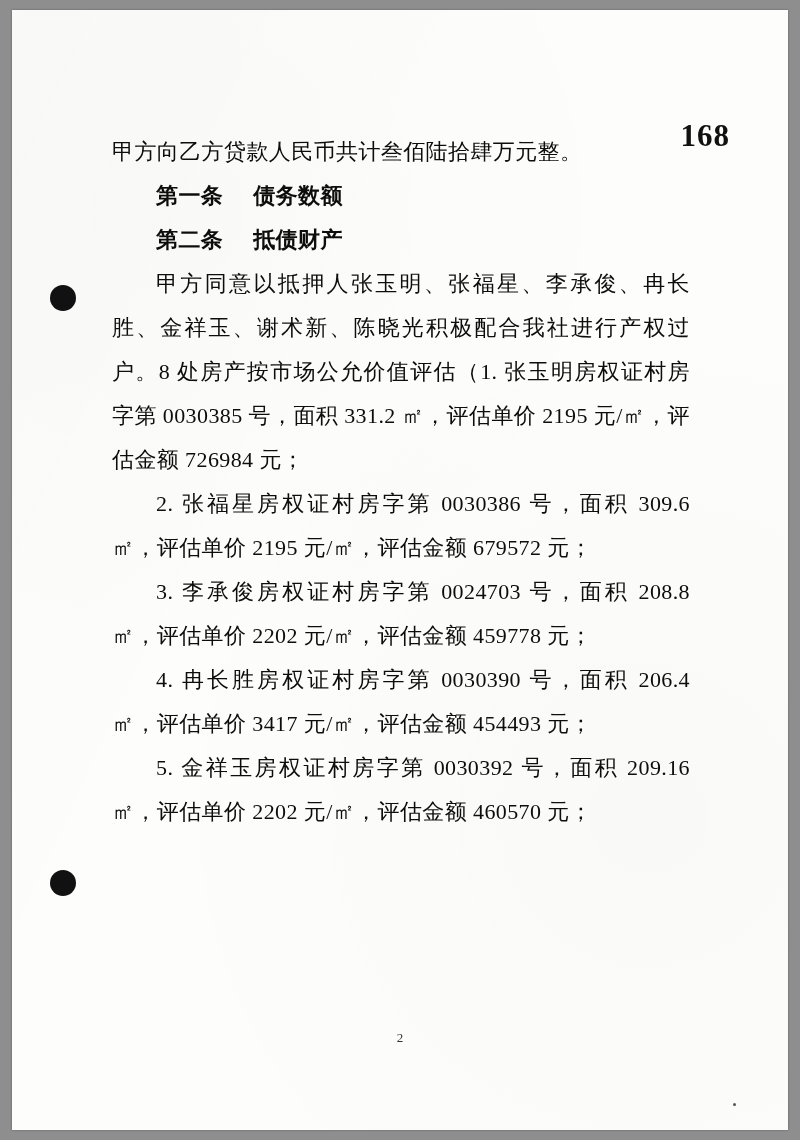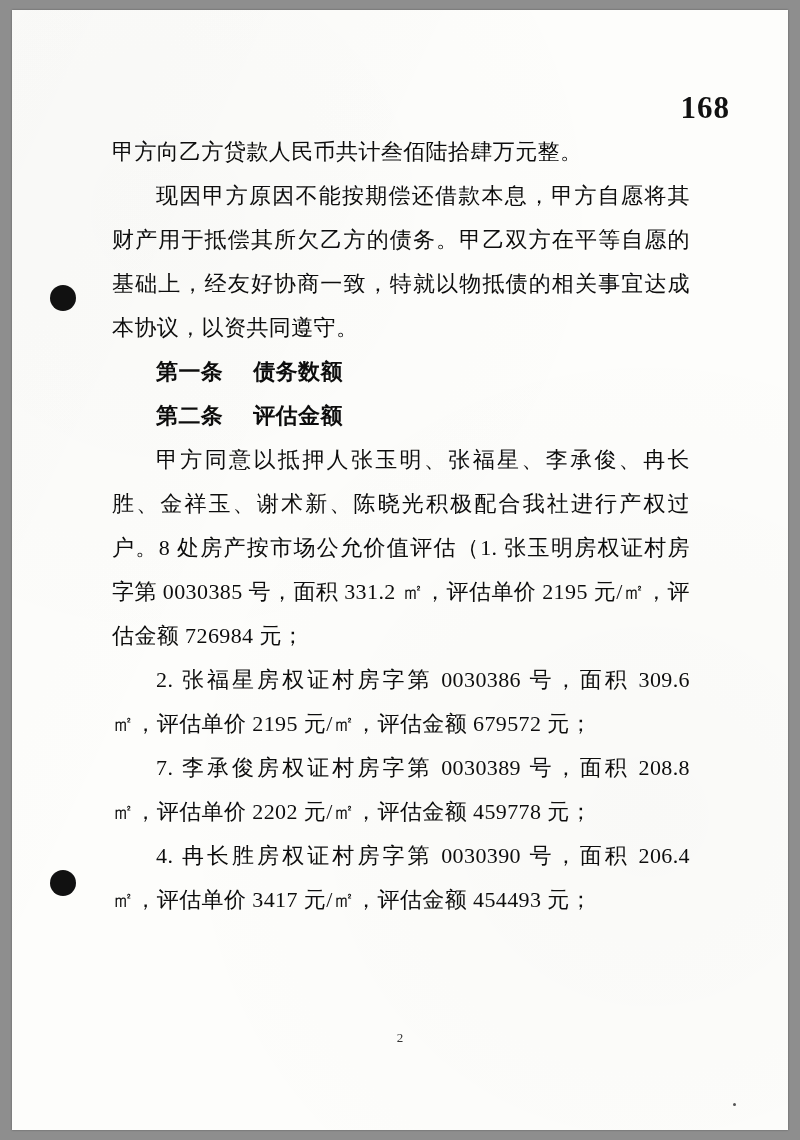--- a/index.html
+++ b/index.html
@@ -28,21 +28,21 @@
     inset: 0;
     background:
       radial-gradient(circle at 20% 18%, rgba(0,0,0,0.012), transparent 45%),
       radial-gradient(circle at 82% 72%, rgba(0,0,0,0.015), transparent 50%),
       linear-gradient(115deg, rgba(0,0,0,0.01) 0%, rgba(255,255,255,0) 40%);
     pointer-events: none;
   }
   .page-number-top {
     position: absolute;
     right: 58px;
-    top: 80px;
+    top: 108px;
     font-family: "Liberation Serif", serif;
     font-size: 31px;
     font-weight: 700;
     letter-spacing: 1px;
     color: #111;
   }
   .punch-hole {
     position: absolute;
     left: 38px;
     width: 26px;
@@ -104,25 +104,25 @@
 <div class="page">
   <div class="paper-noise"></div>
 
   <div class="page-number-top">168</div>
 
   <div class="punch-hole one"></div>
   <div class="punch-hole two"></div>
 
   <div class="body-text">
     <p class="p-plain">甲方向乙方贷款人民币共计叁佰陆拾肆万元整。</p>
-    <p class="p-indent">现因甲方原因不能按期偿还借款本息，甲方自愿将其财产用于抵偿其所欠乙方的债务。甲乙双方在平等自愿的基础上，经友好协商一致，特就以物抵债的相关事宜达成本协议，以资共同遵守。</p>
     <p class="heading"><span>第一条</span><span class="htitle">债务数额</span></p>
-    <p class="heading"><span>第二条</span><span class="htitle">评估金额</span></p>
+    <p class="heading"><span>第二条</span><span class="htitle">抵债财产</span></p>
     <p class="p-indent">甲方同意以抵押人张玉明、张福星、李承俊、冉长胜、金祥玉、谢术新、陈晓光积极配合我社进行产权过户。8 处房产按市场公允价值评估（1. 张玉明房权证村房字第 0030385 号，面积 331.2 ㎡，评估单价 2195 元/㎡，评估金额 726984 元；</p>
     <p class="p-indent">2. 张福星房权证村房字第 0030386 号，面积 309.6 ㎡，评估单价 2195 元/㎡，评估金额 679572 元；</p>
-    <p class="p-indent">7. 李承俊房权证村房字第 0030389 号，面积 208.8 ㎡，评估单价 2202 元/㎡，评估金额 459778 元；</p>
+    <p class="p-indent">3. 李承俊房权证村房字第 0024703 号，面积 208.8 ㎡，评估单价 2202 元/㎡，评估金额 459778 元；</p>
     <p class="p-indent">4. 冉长胜房权证村房字第 0030390 号，面积 206.4 ㎡，评估单价 3417 元/㎡，评估金额 454493 元；</p>
+    <p class="p-indent">5. 金祥玉房权证村房字第 0030392 号，面积 209.16 ㎡，评估单价 2202 元/㎡，评估金额 460570 元；</p>
   </div>
 
   <div class="footer-num">2</div>
 
   <div class="stray-dot"></div>
 </div>
 
 </body></html>

